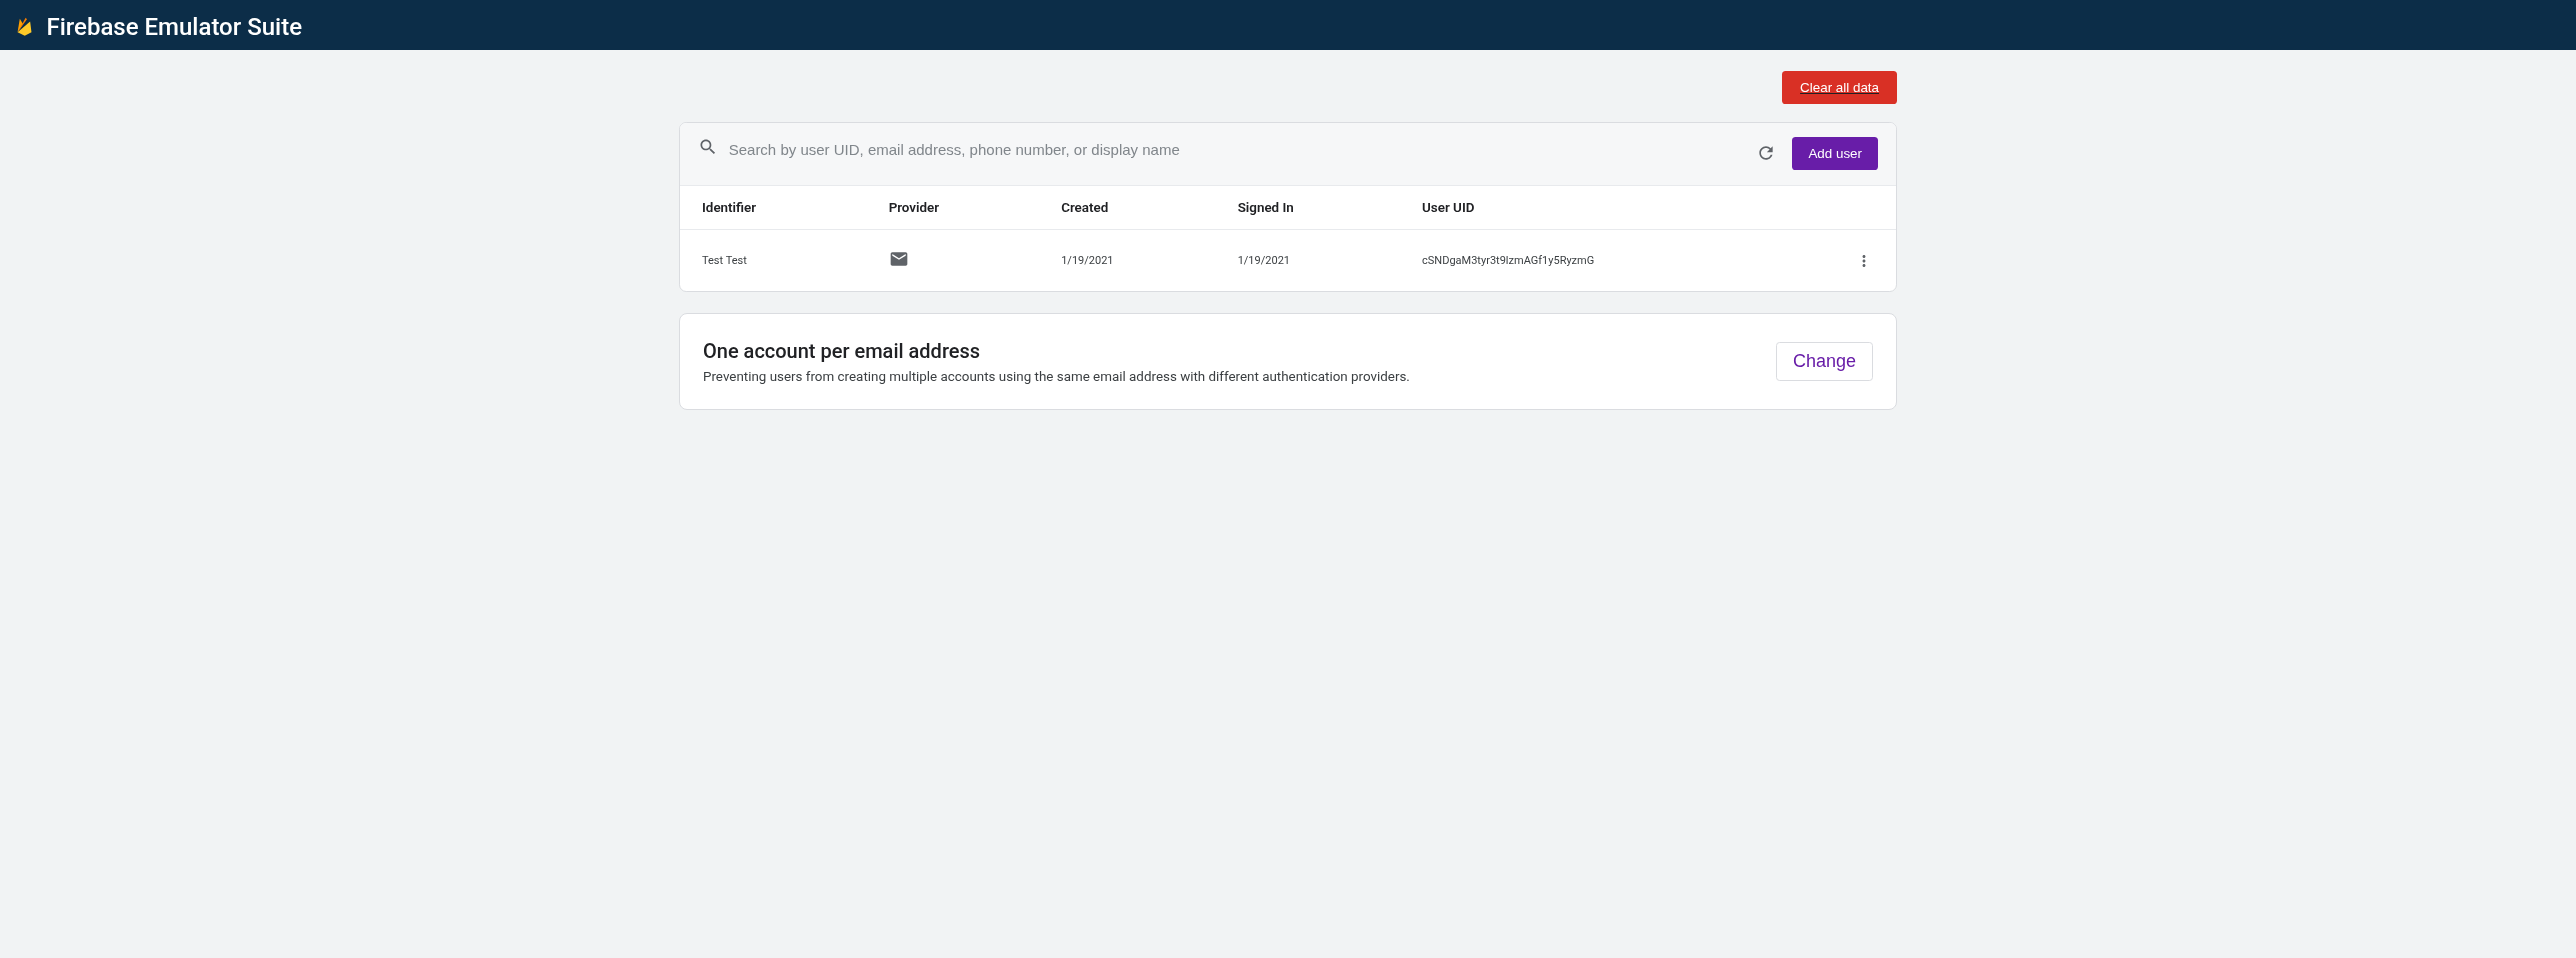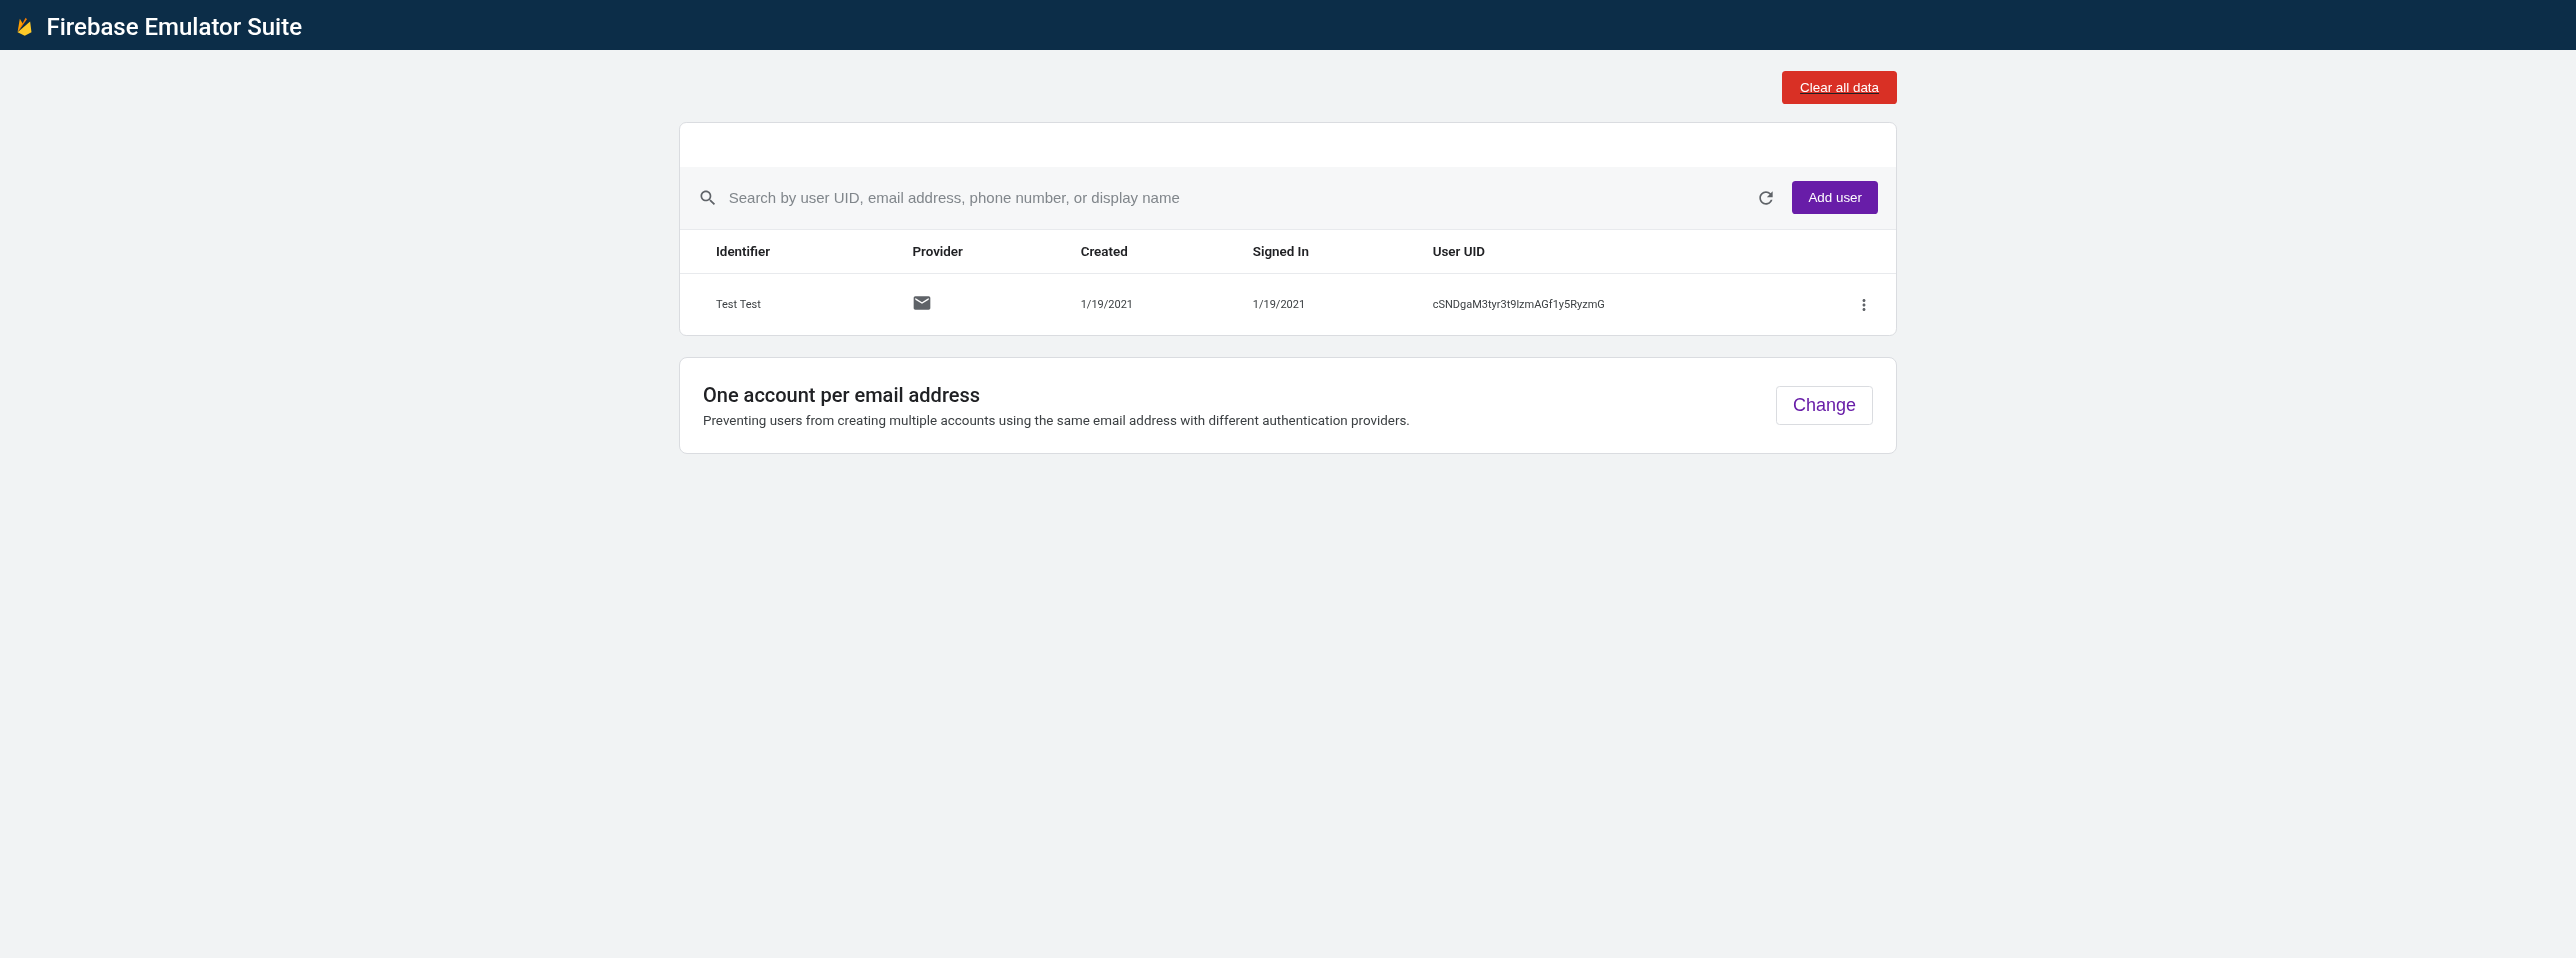--- a/index.html
+++ b/index.html
@@ -71,26 +71,25 @@
     }
     .card {
       background: white;
       border: 0.9px solid #dadce0;
       border-radius: 7.2px;
       margin-bottom: 21.5px;
       overflow: hidden;
     }
     .search-bar {
       display: flex;
-      align-items: center;
+      align-items: flex-start;
       padding: 14.3px 18px;
       background: #f6f7f8;
       border-bottom: 0.9px solid #e8eaed;
       gap: 10.7px;
-      margin-top: 44px;
     }
     .search-input {
       flex: 1;
       border: none;
       background: transparent;
       font-size: 15px;
       color: #5f6368;
       outline: none;
       padding: 3.6px 0;
     }
@@ -132,21 +131,21 @@
     .table td {
       padding: 16px 16px;
       font-size: 11px;
       color: #3c4043;
       border-bottom: 0.9px solid #e8eaed;
     }
     .table tr:last-child td {
       border-bottom: none;
     }
     .table th:first-child, .table td:first-child {
-      padding-left: 36px;
+      padding-left: 22px;
     }
     .table th:last-child, .table td:last-child {
       padding-right: 18px;
       width: 43px;
       text-align: right;
     }
     .settings-card {
       background: white;
       border: 0.9px solid #dadce0;
       border-radius: 8px;

